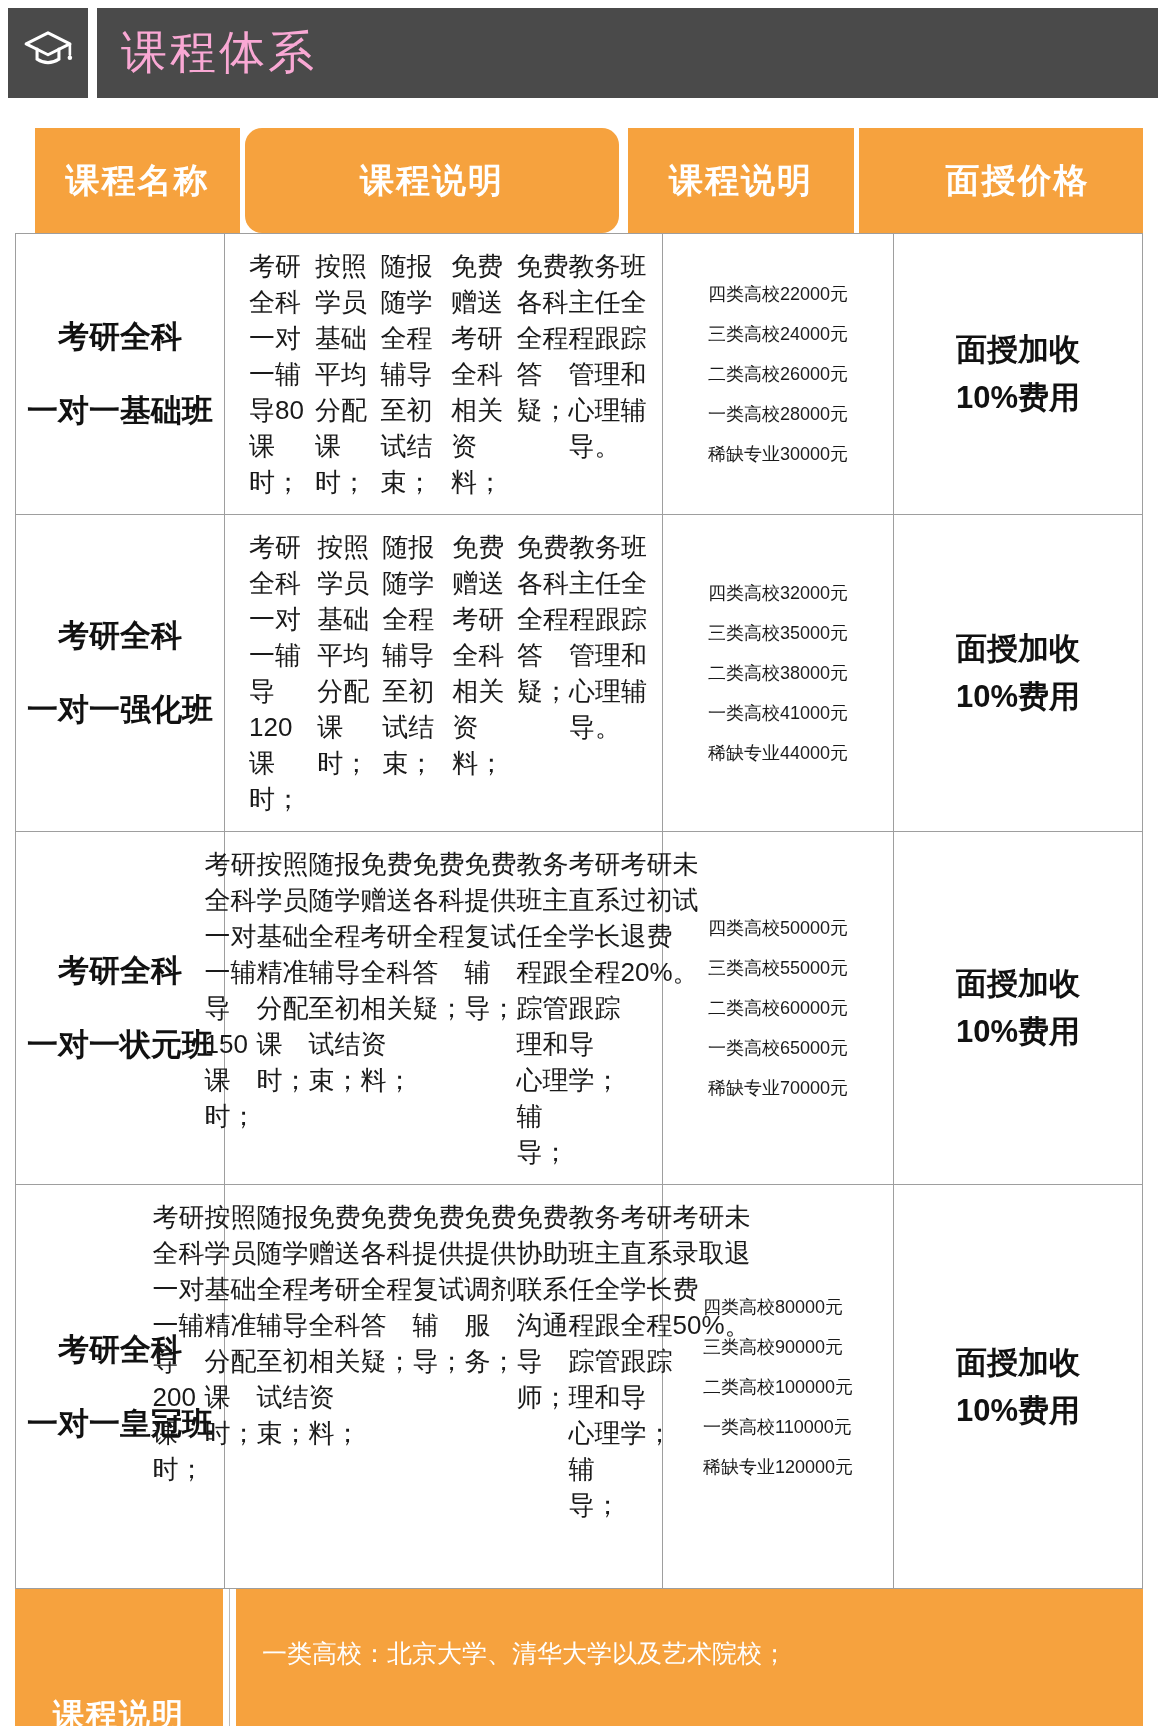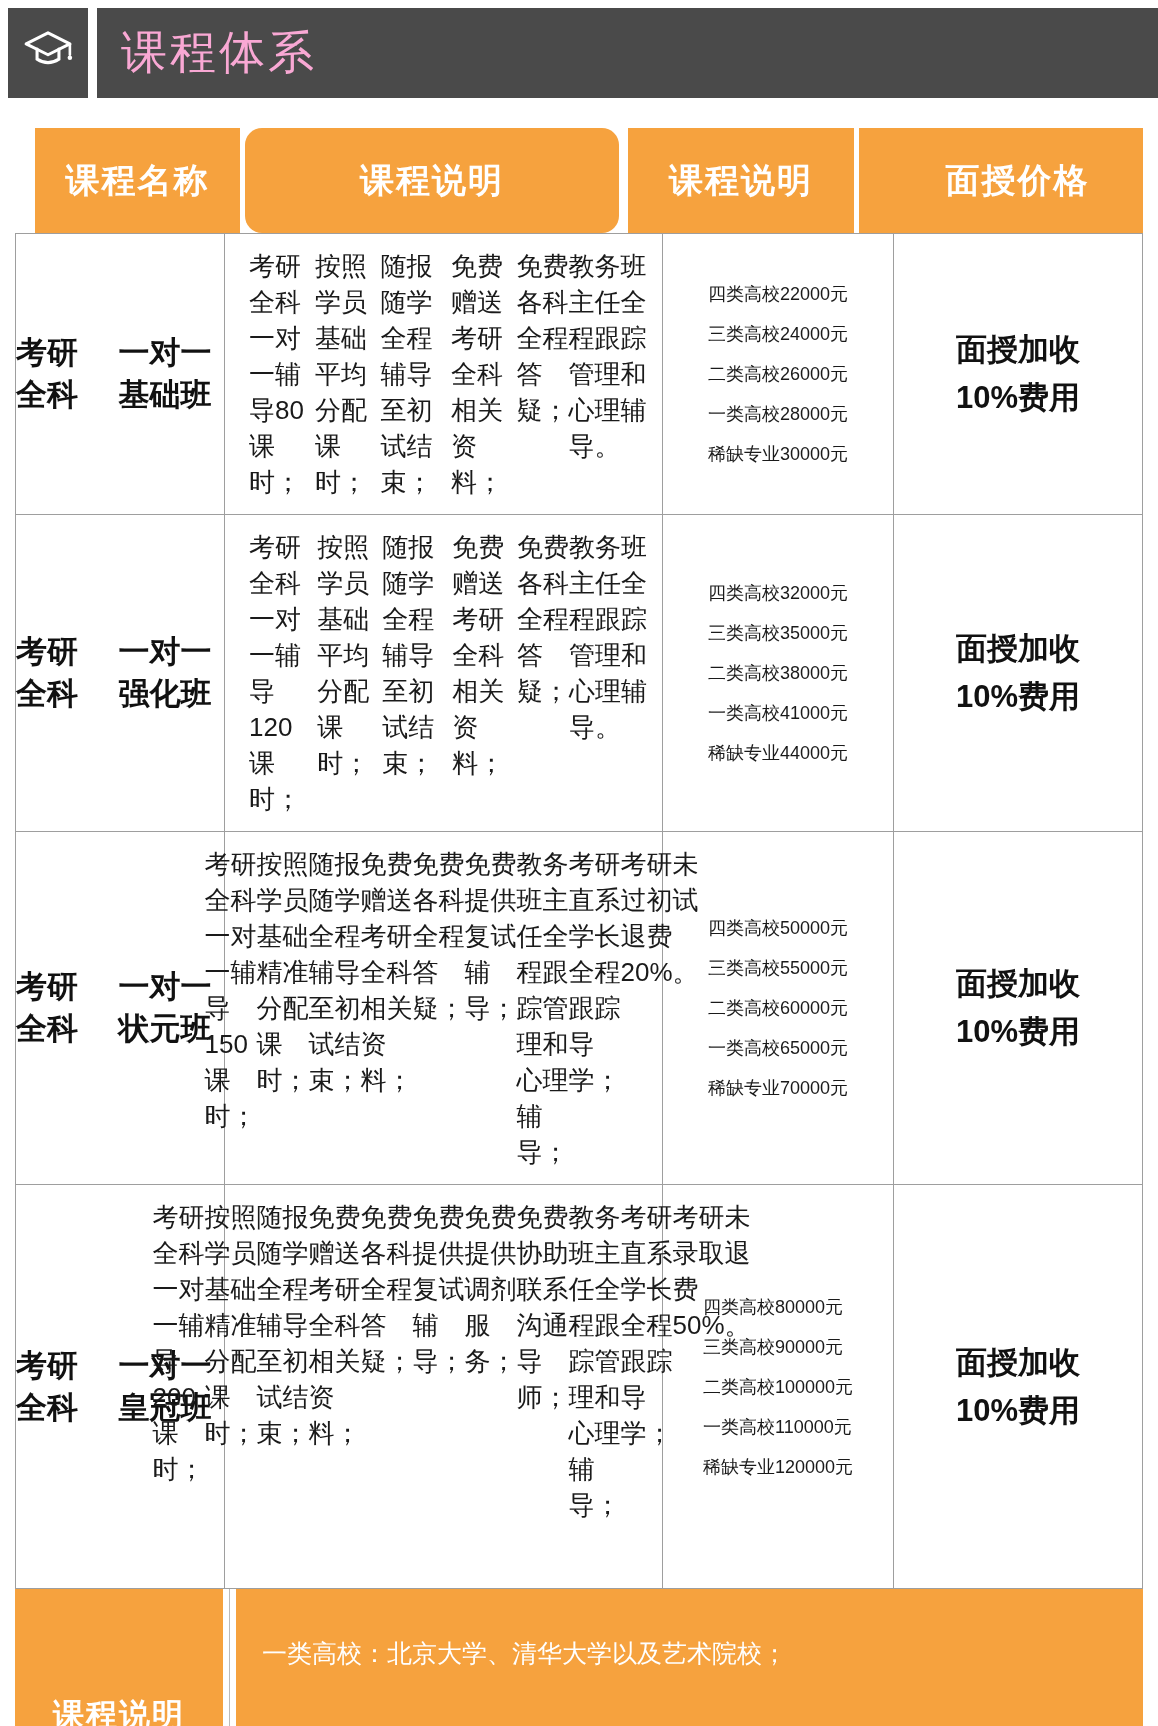--- a/index.html
+++ b/index.html
@@ -24,21 +24,21 @@
   .th.c3{width:226px;margin-right:5px;}
   .th.c4{flex:1;padding-left:33px;}
   .tbody{border:1px solid #9E9E9E;border-bottom:none;box-sizing:border-box;}
   .trow{display:flex;border-bottom:1px solid #9E9E9E;box-sizing:border-box;}
   .trow.r1{min-height:250px;}
   .trow.r2{min-height:232px;}
   .trow.r3{min-height:338px;}
   .trow.r4{min-height:404px;}
   .td{box-sizing:border-box;}
   .name-cell{
-    width:208px;display:flex;flex-direction:row;align-items:center;justify-content:center;
+    width:208px;display:flex;flex-direction:column;align-items:center;justify-content:center;
     gap:32px;font-weight:bold;font-size:31px;color:#111111;flex:0 0 auto;
   }
   .desc-cell{
     width:439px;border-left:1px solid #9E9E9E;border-right:1px solid #9E9E9E;
     padding:14px 8px 14px 24px;font-size:26px;line-height:36px;color:#1A1A1A;
     display:flex;flex-direction:row;justify-content:center;flex:0 0 auto;
   }
   .price-cell{
     width:231px;border-right:1px solid #9E9E9E;display:flex;align-items:center;justify-content:center;
     font-size:18px;color:#1A1A1A;flex:0 0 auto;

